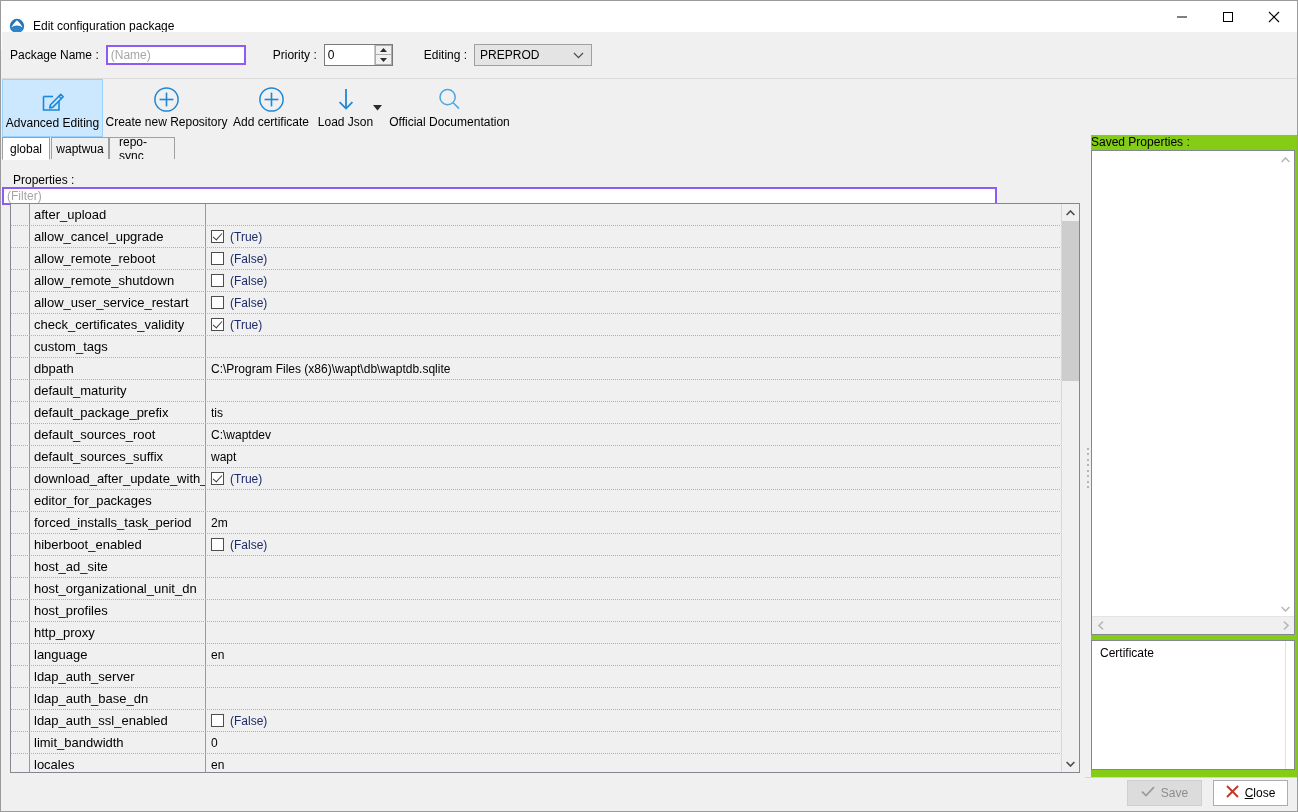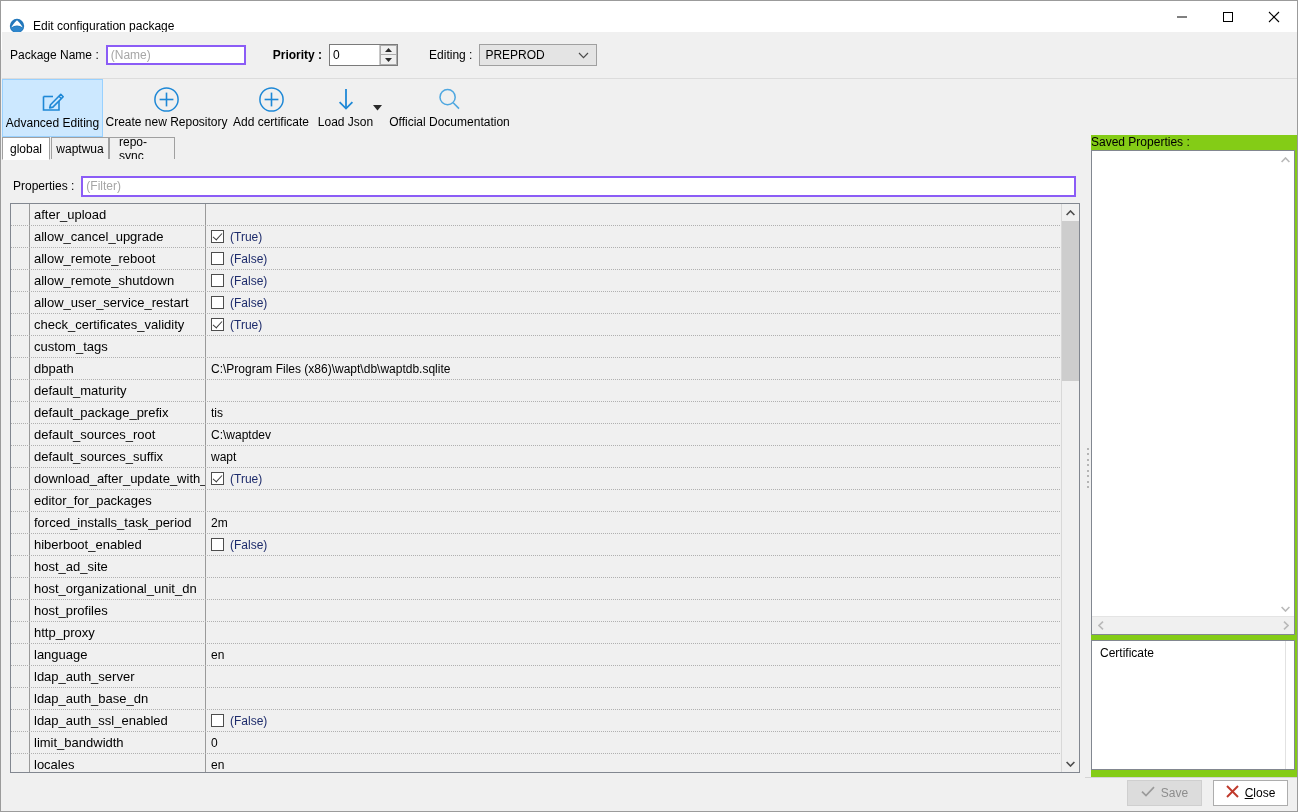--- a/index.html
+++ b/index.html
@@ -180,21 +180,21 @@
 
   
   .left-panel {
     position: absolute; left: 1px; top: 158px;
     width: 1083px; height: 618px;
     background: #f0f0f0;
   }
   .props-row {
     position: absolute; left: 0; top: 14px;
     width: 1083px; height: 26px;
-    display: flex; align-items: center;
+    display: flex;  flex-direction: column;
   }
   .props-label {
     margin-left: 11px; margin-right: 7px;
     font-size: 12px; white-space: nowrap;
   }
 
   .grid-frame {
     position: absolute;
     left: 8px; top: 44px;
     width: 1070px; height: 570px;
@@ -408,21 +408,21 @@
             <line x1="11" y1="1" x2="1" y2="11" stroke="#000" stroke-width="1.1"></line>
           </svg>
       </div>
     </div>
   </div>
 
   <div class="header-strip">
     <span class="fld-label" style="margin-left:8px;">Package Name :</span>
     <input class="txtinput" style="width: 140px; margin-left: 7px;" type="text" placeholder="(Name)">
 
-    <span class="fld-label" style="margin-left:27px;font-weight:bold;">Priority :</span>
+    <span class="fld-label" style="margin-left:27px;">Priority :</span>
     <div class="spin-wrap" style="margin-left:7px;">
       <input class="spin-input" type="text" value="0" style="">
       <div class="spin-btns">
         <div class="spin-btn">
           <svg width="7" height="4" viewBox="0 0 7 4">
               <polygon points="3.5,0 7,4 0,4" fill="#2b2b2b"></polygon>
             </svg>
         </div>
         <div class="spin-btn">
           <svg width="7" height="4" viewBox="0 0 7 4">

